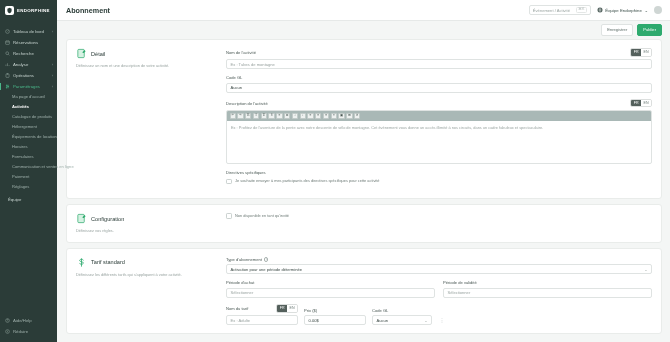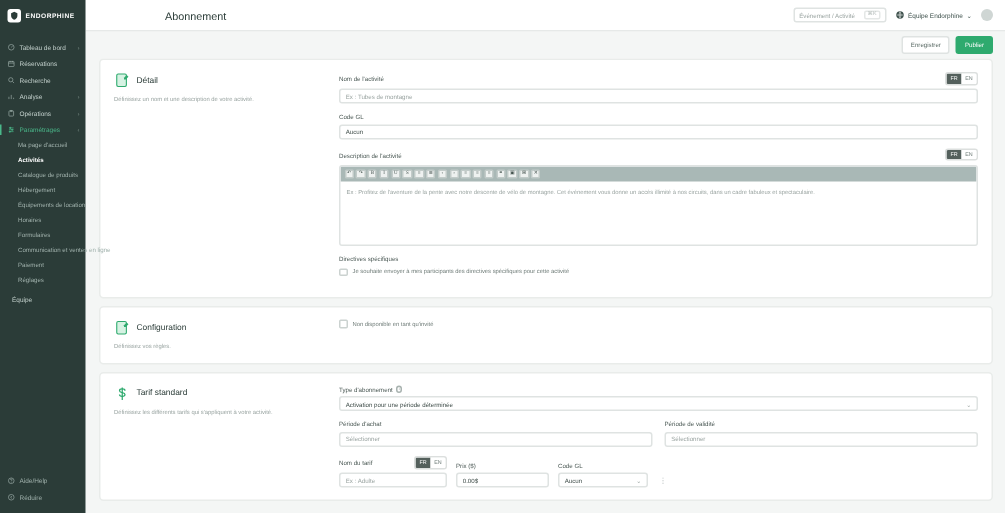--- a/index.html
+++ b/index.html
@@ -76,21 +76,21 @@
     display: flex; flex-direction: column;
     overflow: hidden;
   }
   .topbar {
     height: 21px; background: #ffffff;
     border-bottom: 1px solid #e6e9e8;
     display: flex; align-items: center;
     padding: 0 8px 0 9px;
     flex-shrink: 0;
   }
-  .page-title { font-size: 7.2px; color: #2b3c38; font-weight: 400; margin-left: 44px; }
+  .page-title { font-size: 7.2px; color: #2b3c38; font-weight: 700; }
   .topbar-right { margin-left: auto; display: flex; align-items: center; gap: 6px; }
   .search-box {
     width: 62px; height: 10px;
     border: 1px solid #dfe3e2; border-radius: 2px;
     background: #fff;
     display: flex; align-items: center; padding: 0 3px;
     position: relative;
   }
   .search-box .ph { font-size: 4.1px; color: #9aa4a1; }
   .search-kbd {

